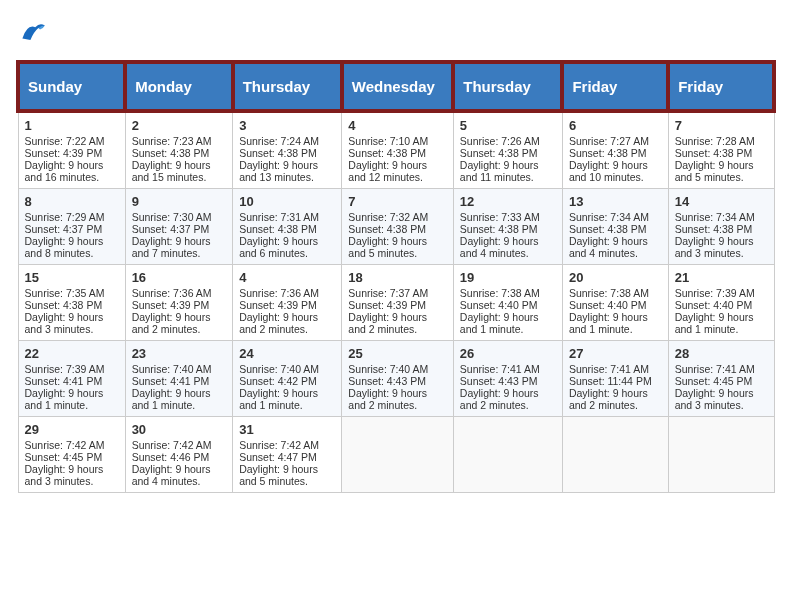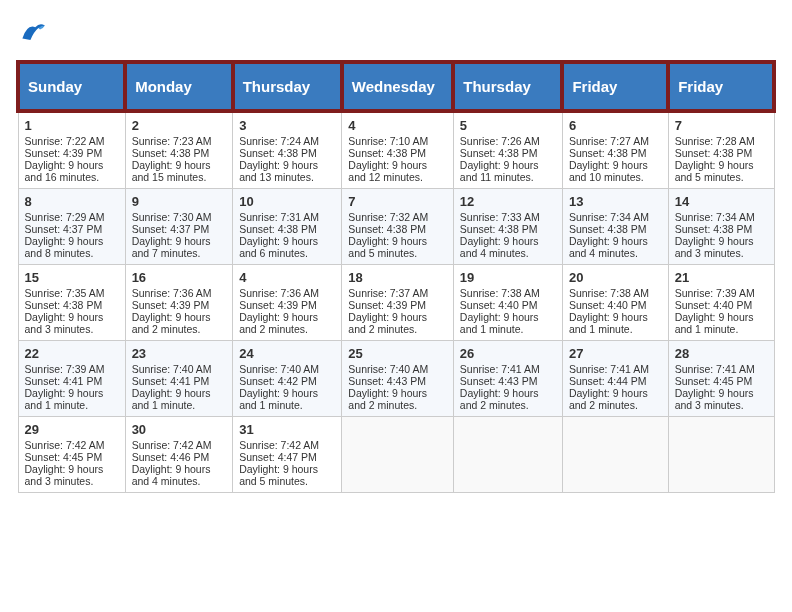--- a/index.html
+++ b/index.html
@@ -267,21 +267,21 @@
       </td>
         <td>
         <span class="day-num">26</span>
         <span>Sunrise: 7:41 AM</span><br>
         <span>Sunset: 4:43 PM</span><br>
         <span>Daylight: 9 hours and 2 minutes.</span>
       </td>
         <td>
         <span class="day-num">27</span>
         <span>Sunrise: 7:41 AM</span><br>
-        <span>Sunset: 4:44 PM</span><br>
+        <span>Sunset: 11:44 PM</span><br>
         <span>Daylight: 9 hours and 2 minutes.</span>
       </td>
         <td>
         <span class="day-num">28</span>
         <span>Sunrise: 7:41 AM</span><br>
         <span>Sunset: 4:45 PM</span><br>
         <span>Daylight: 9 hours and 3 minutes.</span>
       </td>
       </tr>
       <tr>

